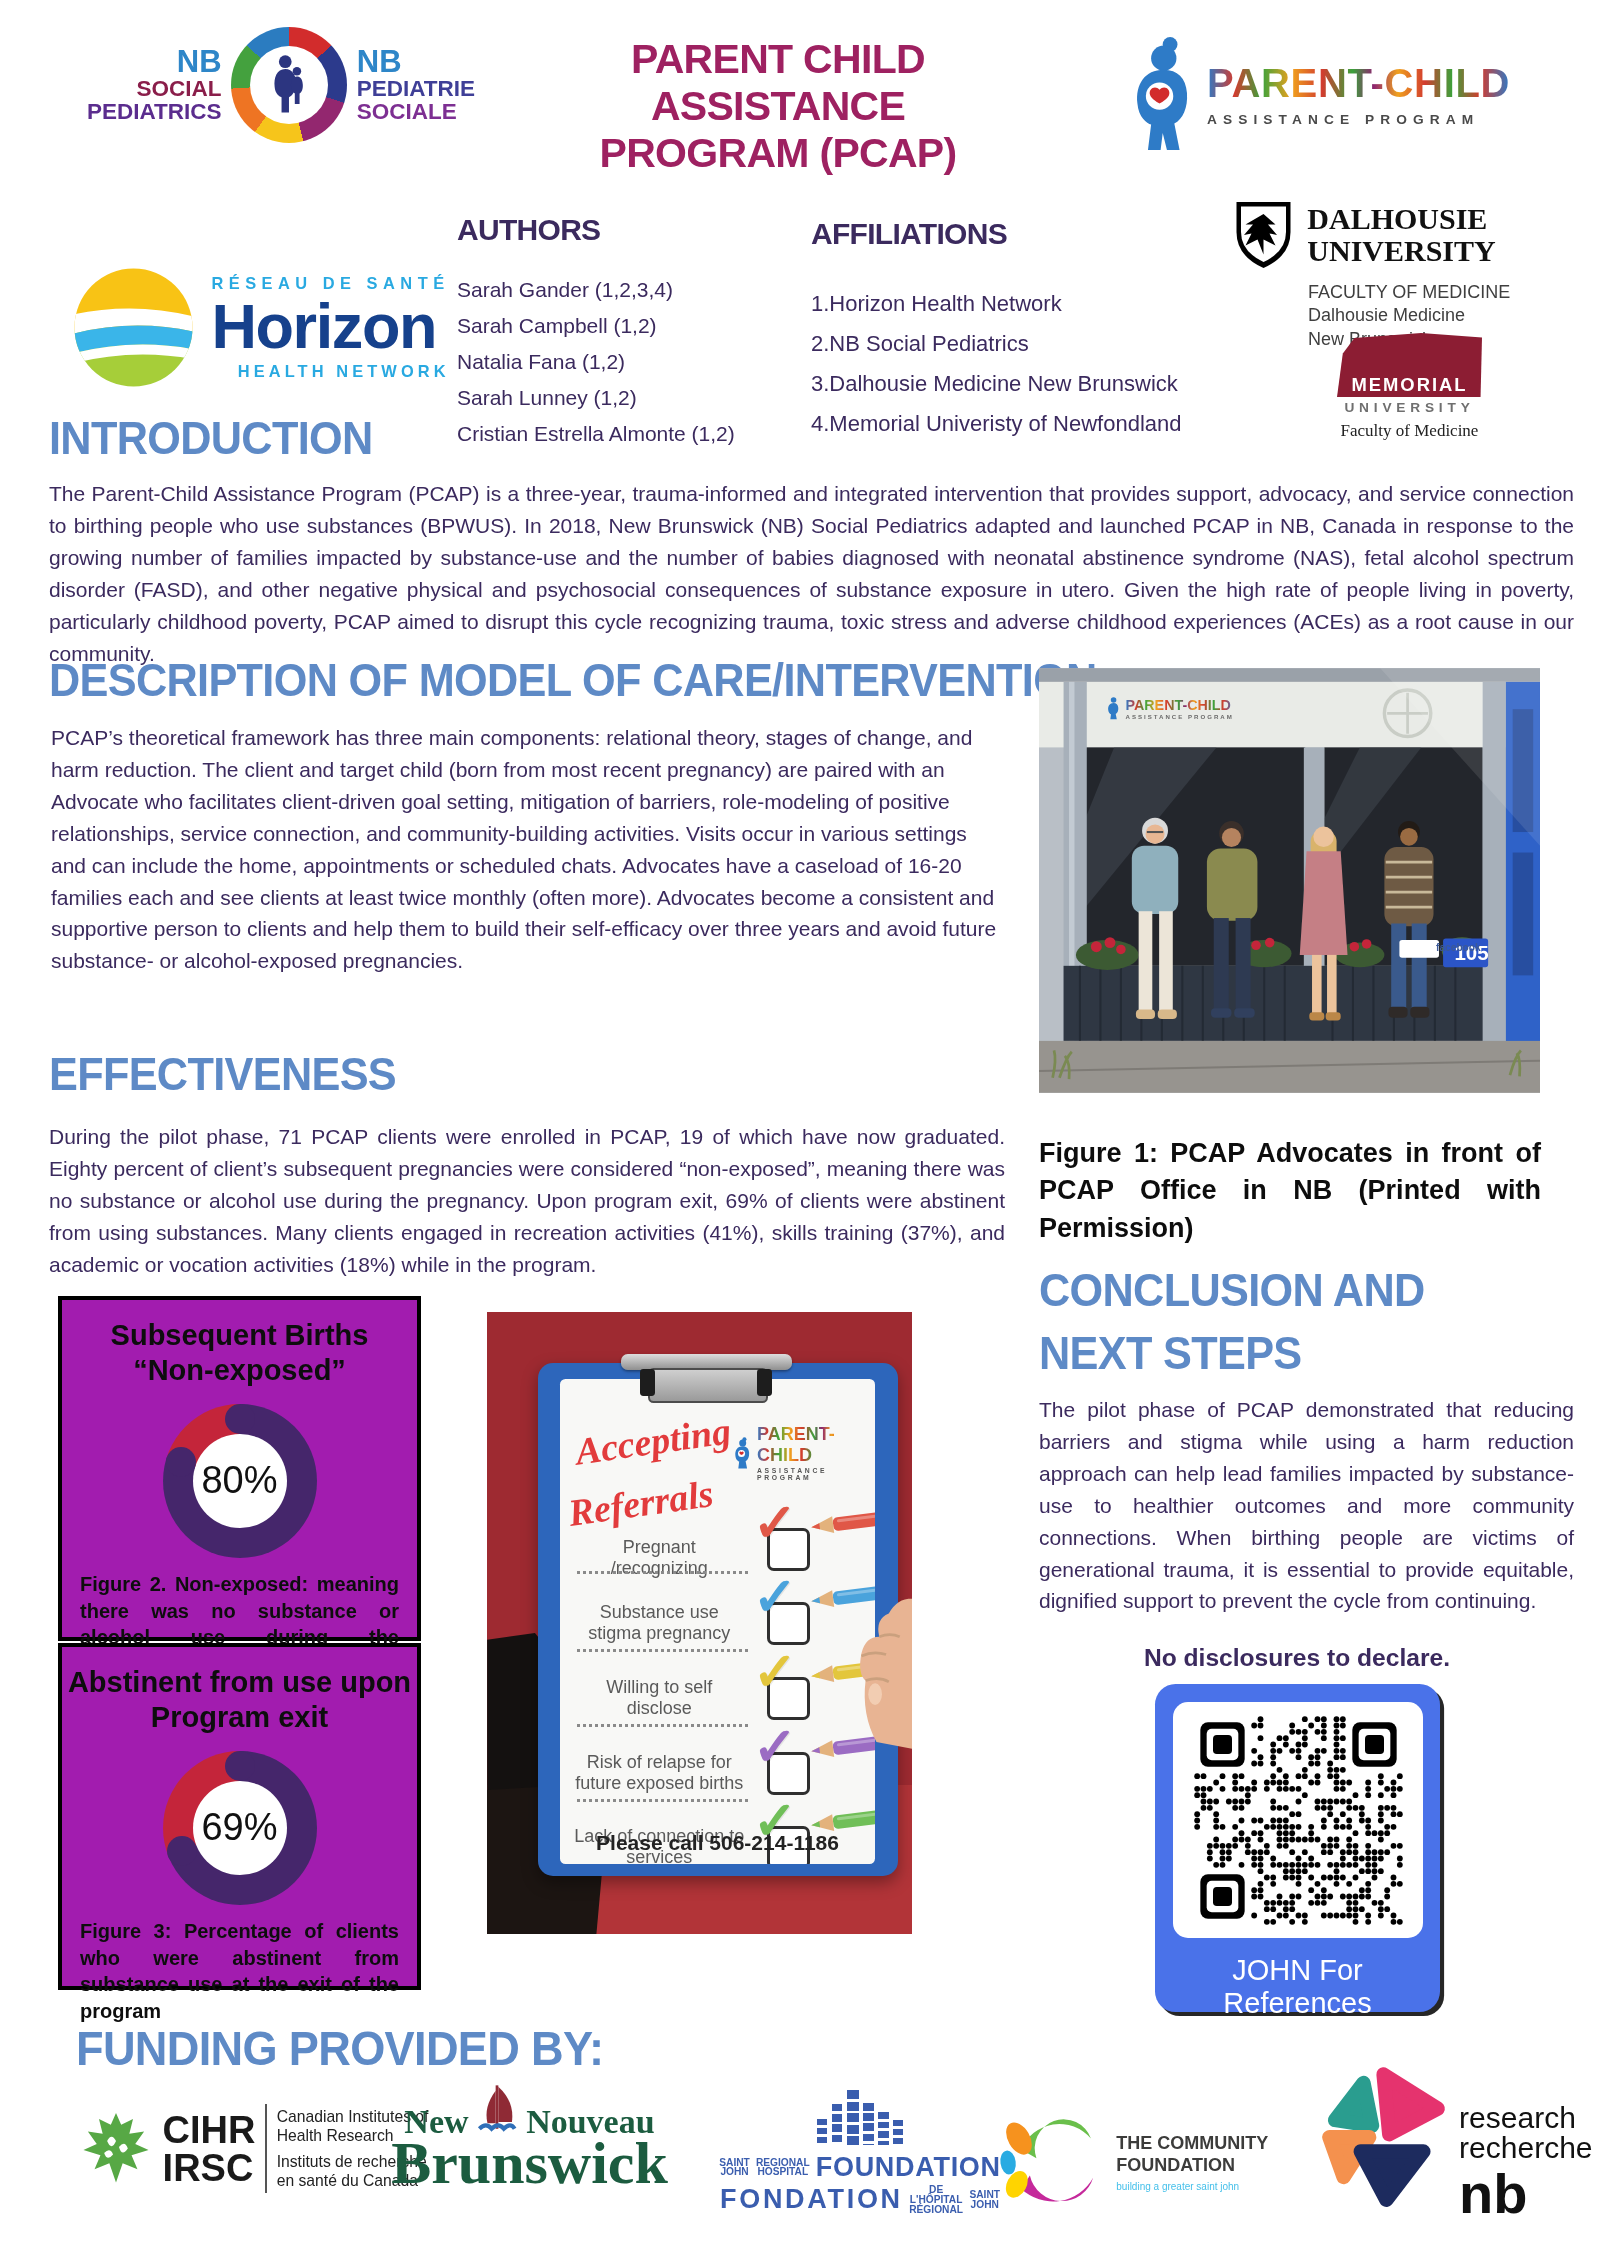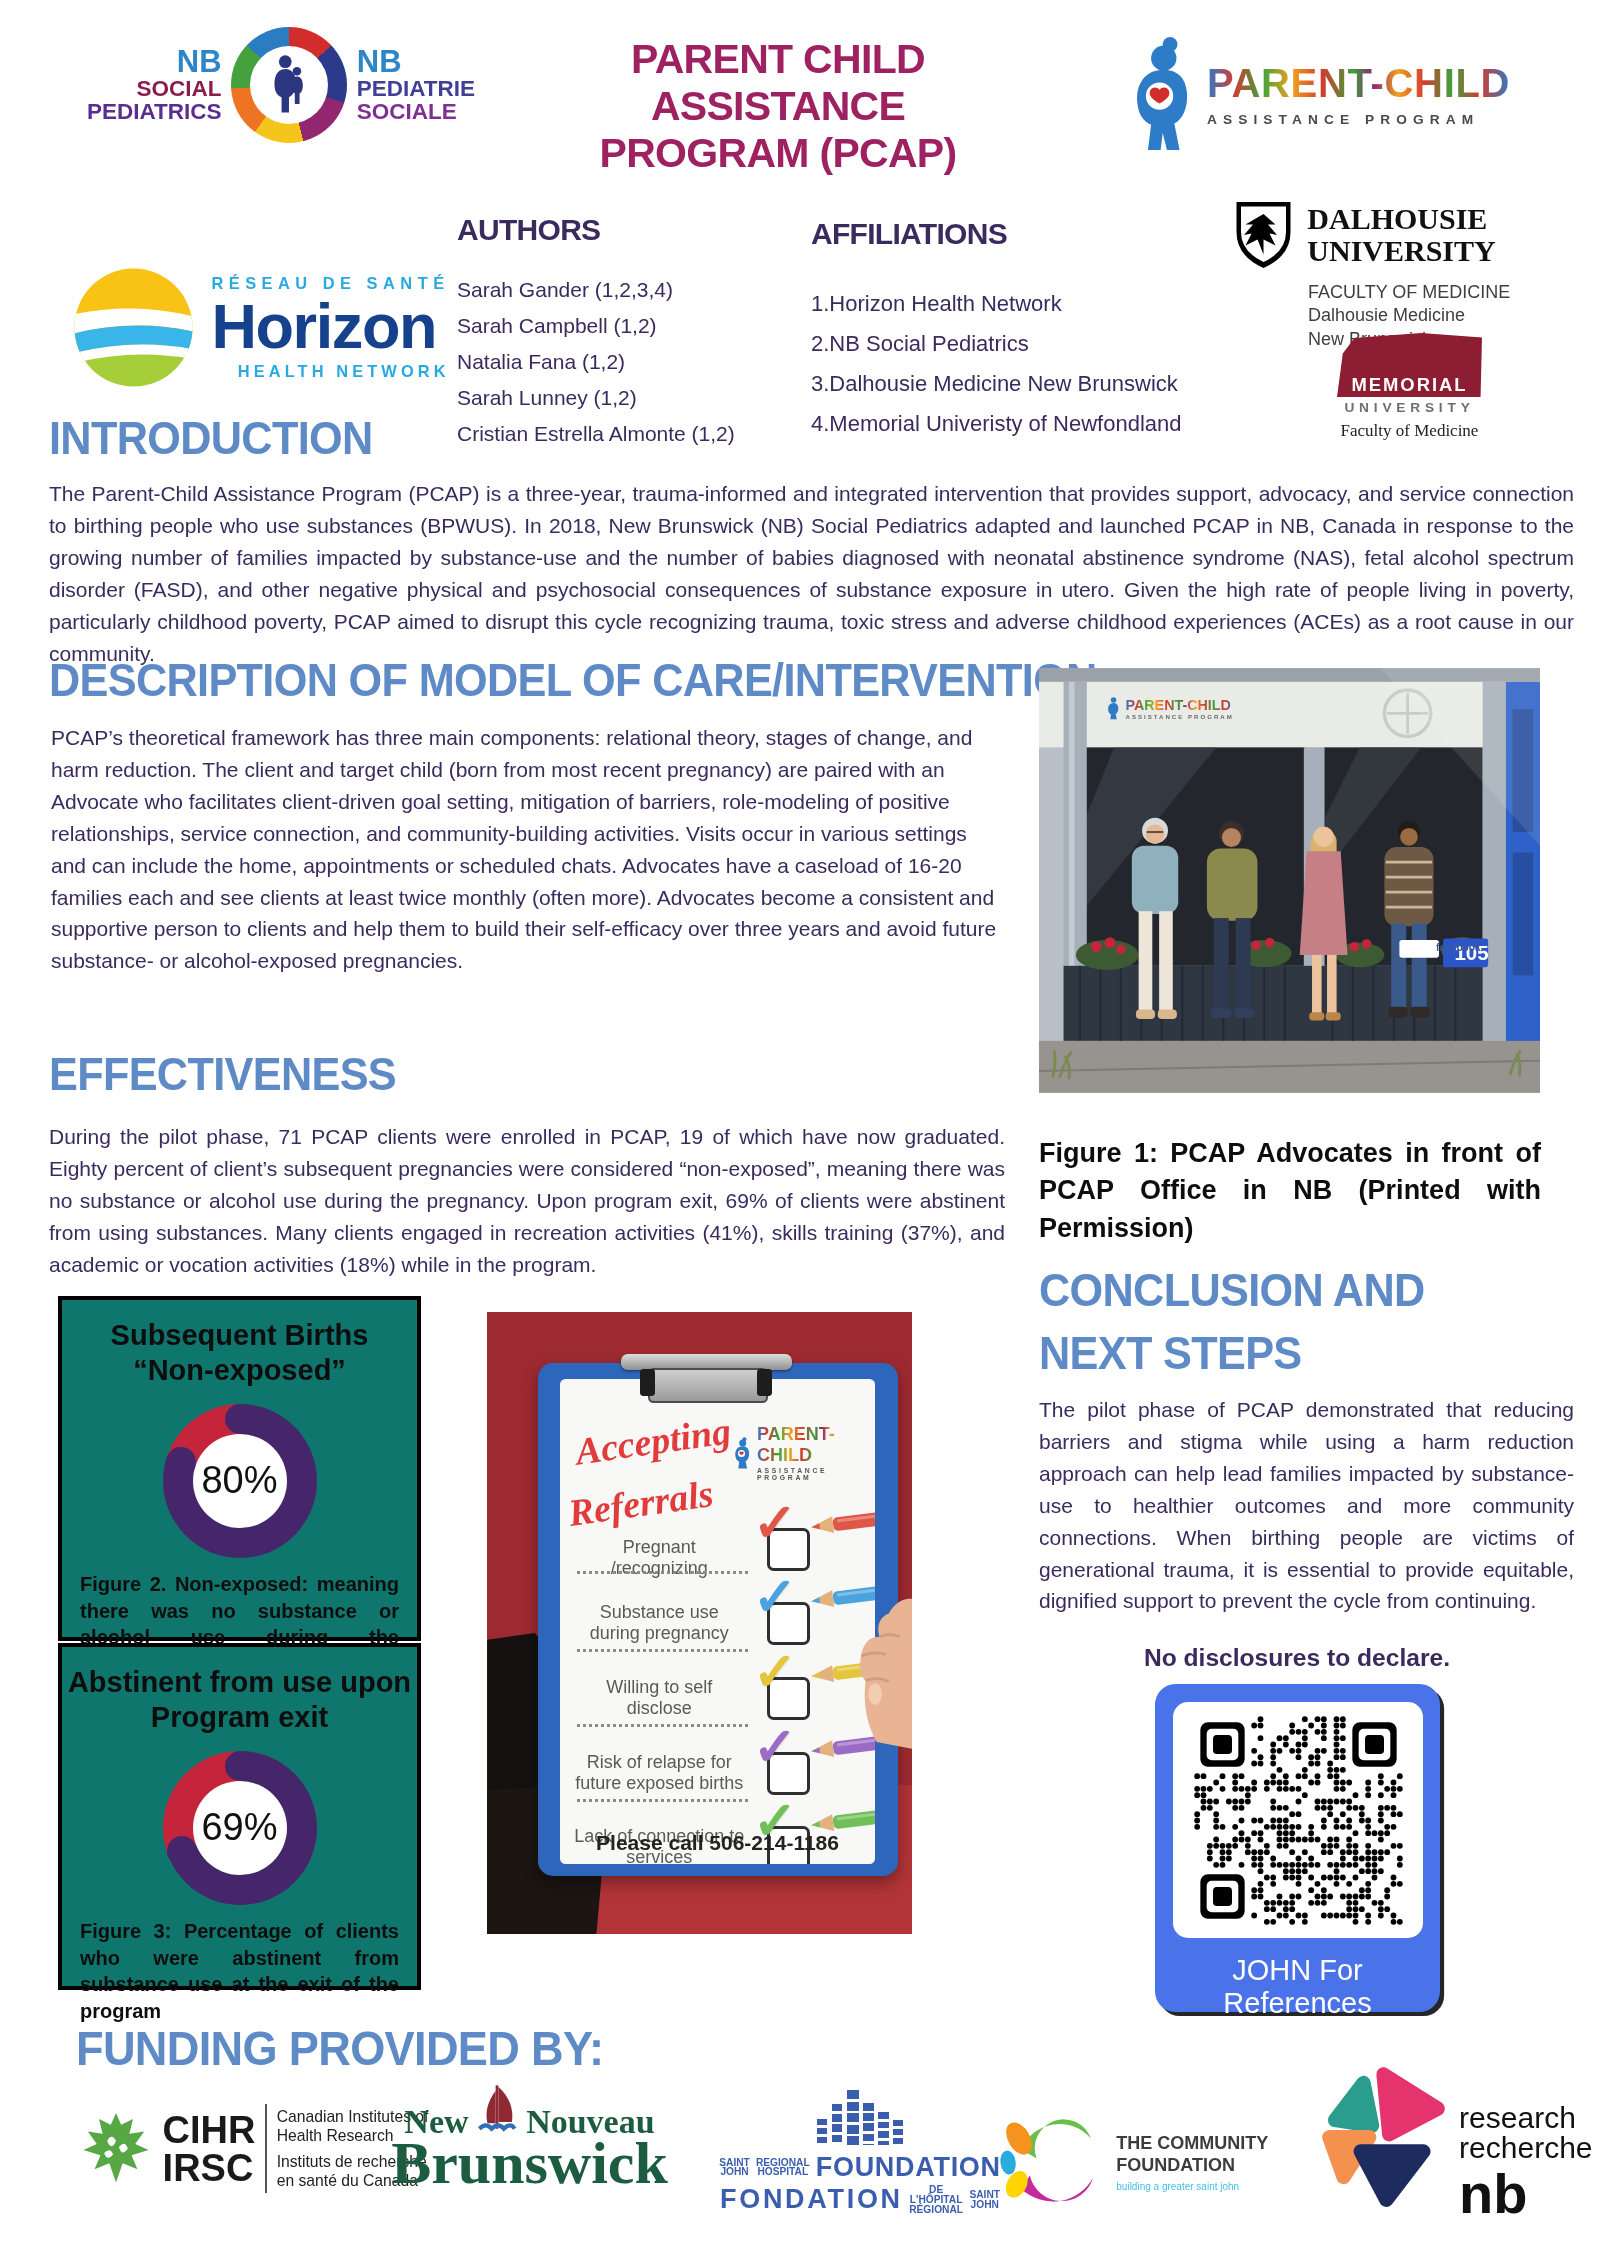--- a/index.html
+++ b/index.html
@@ -12,21 +12,21 @@
   .purple{color:#3b2a5e;}
   .rainbow{background:linear-gradient(90deg,#2e7bc7 0%,#d23b2f 9%,#3ba23b 18%,#f0a11e 28%,#d23b2f 38%,#3ba23b 48%,#8e2570 55%,#f0a11e 63%,#d23b2f 72%,#3ba23b 81%,#d23b2f 90%,#2e7bc7 100%);
            -webkit-background-clip:text;background-clip:text;color:transparent;font-weight:800;}
   
   .donut{position:relative;width:154px;height:154px;border-radius:50%;
          background:conic-gradient(var(--c1) 0 calc(var(--p)*1%),var(--c2) 0 100%);}
   .donut::before{content:"";position:absolute;inset:30px;background:#fff;border-radius:50%;}
   .donut-cap{position:absolute;border-radius:50%;}
   .donut-label{position:absolute;inset:0;display:flex;align-items:center;justify-content:center;
                font-size:38px;color:#111;z-index:2;}
-  .figbox{position:absolute;border:4.8px solid #000;background:#0f766e;}
+  .figbox{position:absolute;border:4.8px solid #000;background:#a21caf;}
   .figtitle{font-weight:800;color:#0d0d0d;font-size:29px;line-height:1.22;text-align:center;}
   .figcap{font-weight:700;color:#0d0d0d;font-size:20px;line-height:1.32;text-align:justify;}
   
   .check-row{position:absolute;height:75px;}
   .check-label{position:absolute;left:0;top:0;width:171px;text-align:center;color:#5a5a5a;
                font-size:18px;line-height:1.18;}
   .dots{position:absolute;left:3.4px;width:171px;border-bottom:3.4px dotted #8a8a8a;}
   .checkbox{position:absolute;width:37px;height:37px;border:3.4px solid #2f2f2f;border-radius:6.8px;background:#fff;}
   .checkmark{position:absolute;font-size:53px;font-weight:900;line-height:1;color:var(--c);
              text-shadow:1.4px 1.4px 0 rgba(0,0,0,.08);}
@@ -336,21 +336,21 @@
         <span class="pencil" style="left:232px;top:-13.7px;">
           <svg width="89" height="30" viewBox="0 0 170 44">
               <rect x="52" y="8" width="118" height="26" rx="9" fill="currentColor"></rect>
               <polygon points="10,21 52,5 52,37" fill="#e3b27c"></polygon>
               <polygon points="10,21 26,15 26,27" fill="currentColor"></polygon>
               <rect x="60" y="12" width="104" height="6" rx="3" fill="#fff" opacity=".3"></rect>
             </svg>
         </span>
       </div>
       <div class="check-row" style="left: 13.7px; top: 217px; --c: #4aa3dc;">
-        <div class="check-label" style="top:5.5px;">Substance use during pregnancy</div>
+        <div class="check-label" style="top:5.5px;">Substance use stigma pregnancy</div>
         <div class="dots" style="top:53px;"></div>
         <div class="checkbox" style="left:193px;top:5.5px;"></div>
         <div class="checkmark" style="left:179px;top:-26px;">✓</div>
         <span class="pencil" style="left:232px;top:-13.7px;">
           <svg width="89" height="30" viewBox="0 0 170 44">
               <rect x="52" y="8" width="118" height="26" rx="9" fill="currentColor"></rect>
               <polygon points="10,21 52,5 52,37" fill="#e3b27c"></polygon>
               <polygon points="10,21 26,15 26,27" fill="currentColor"></polygon>
               <rect x="60" y="12" width="104" height="6" rx="3" fill="#fff" opacity=".3"></rect>
             </svg>

